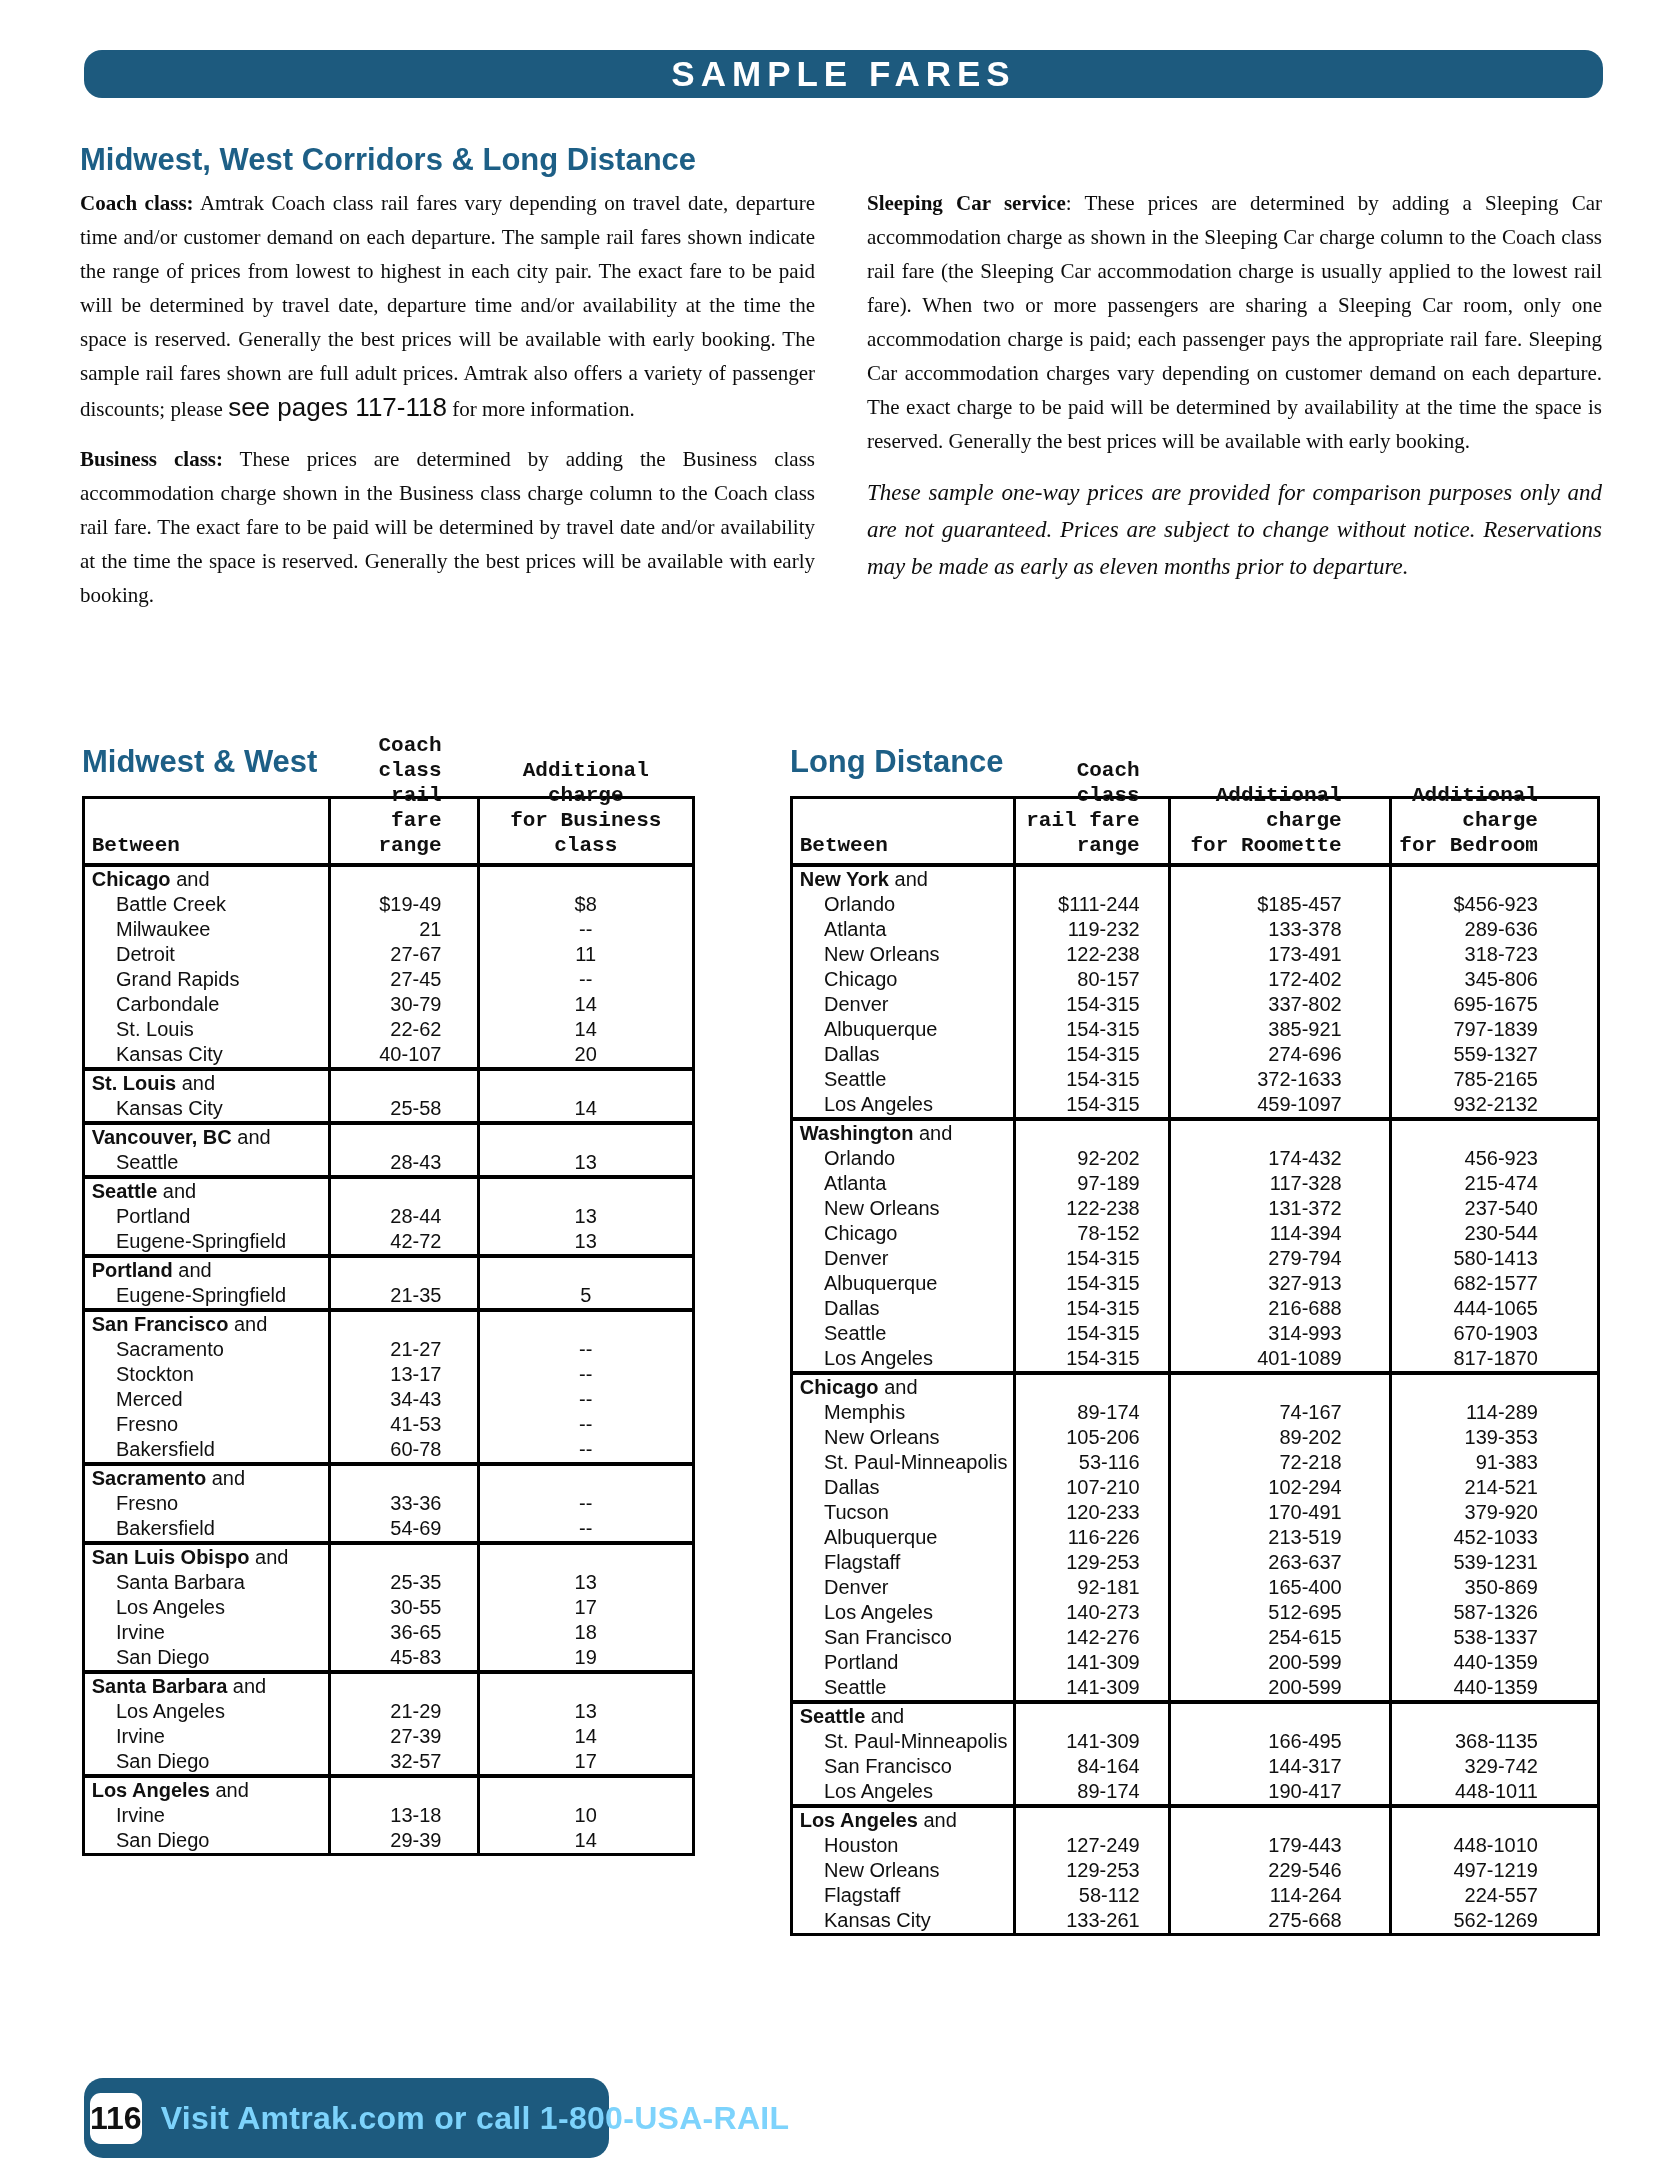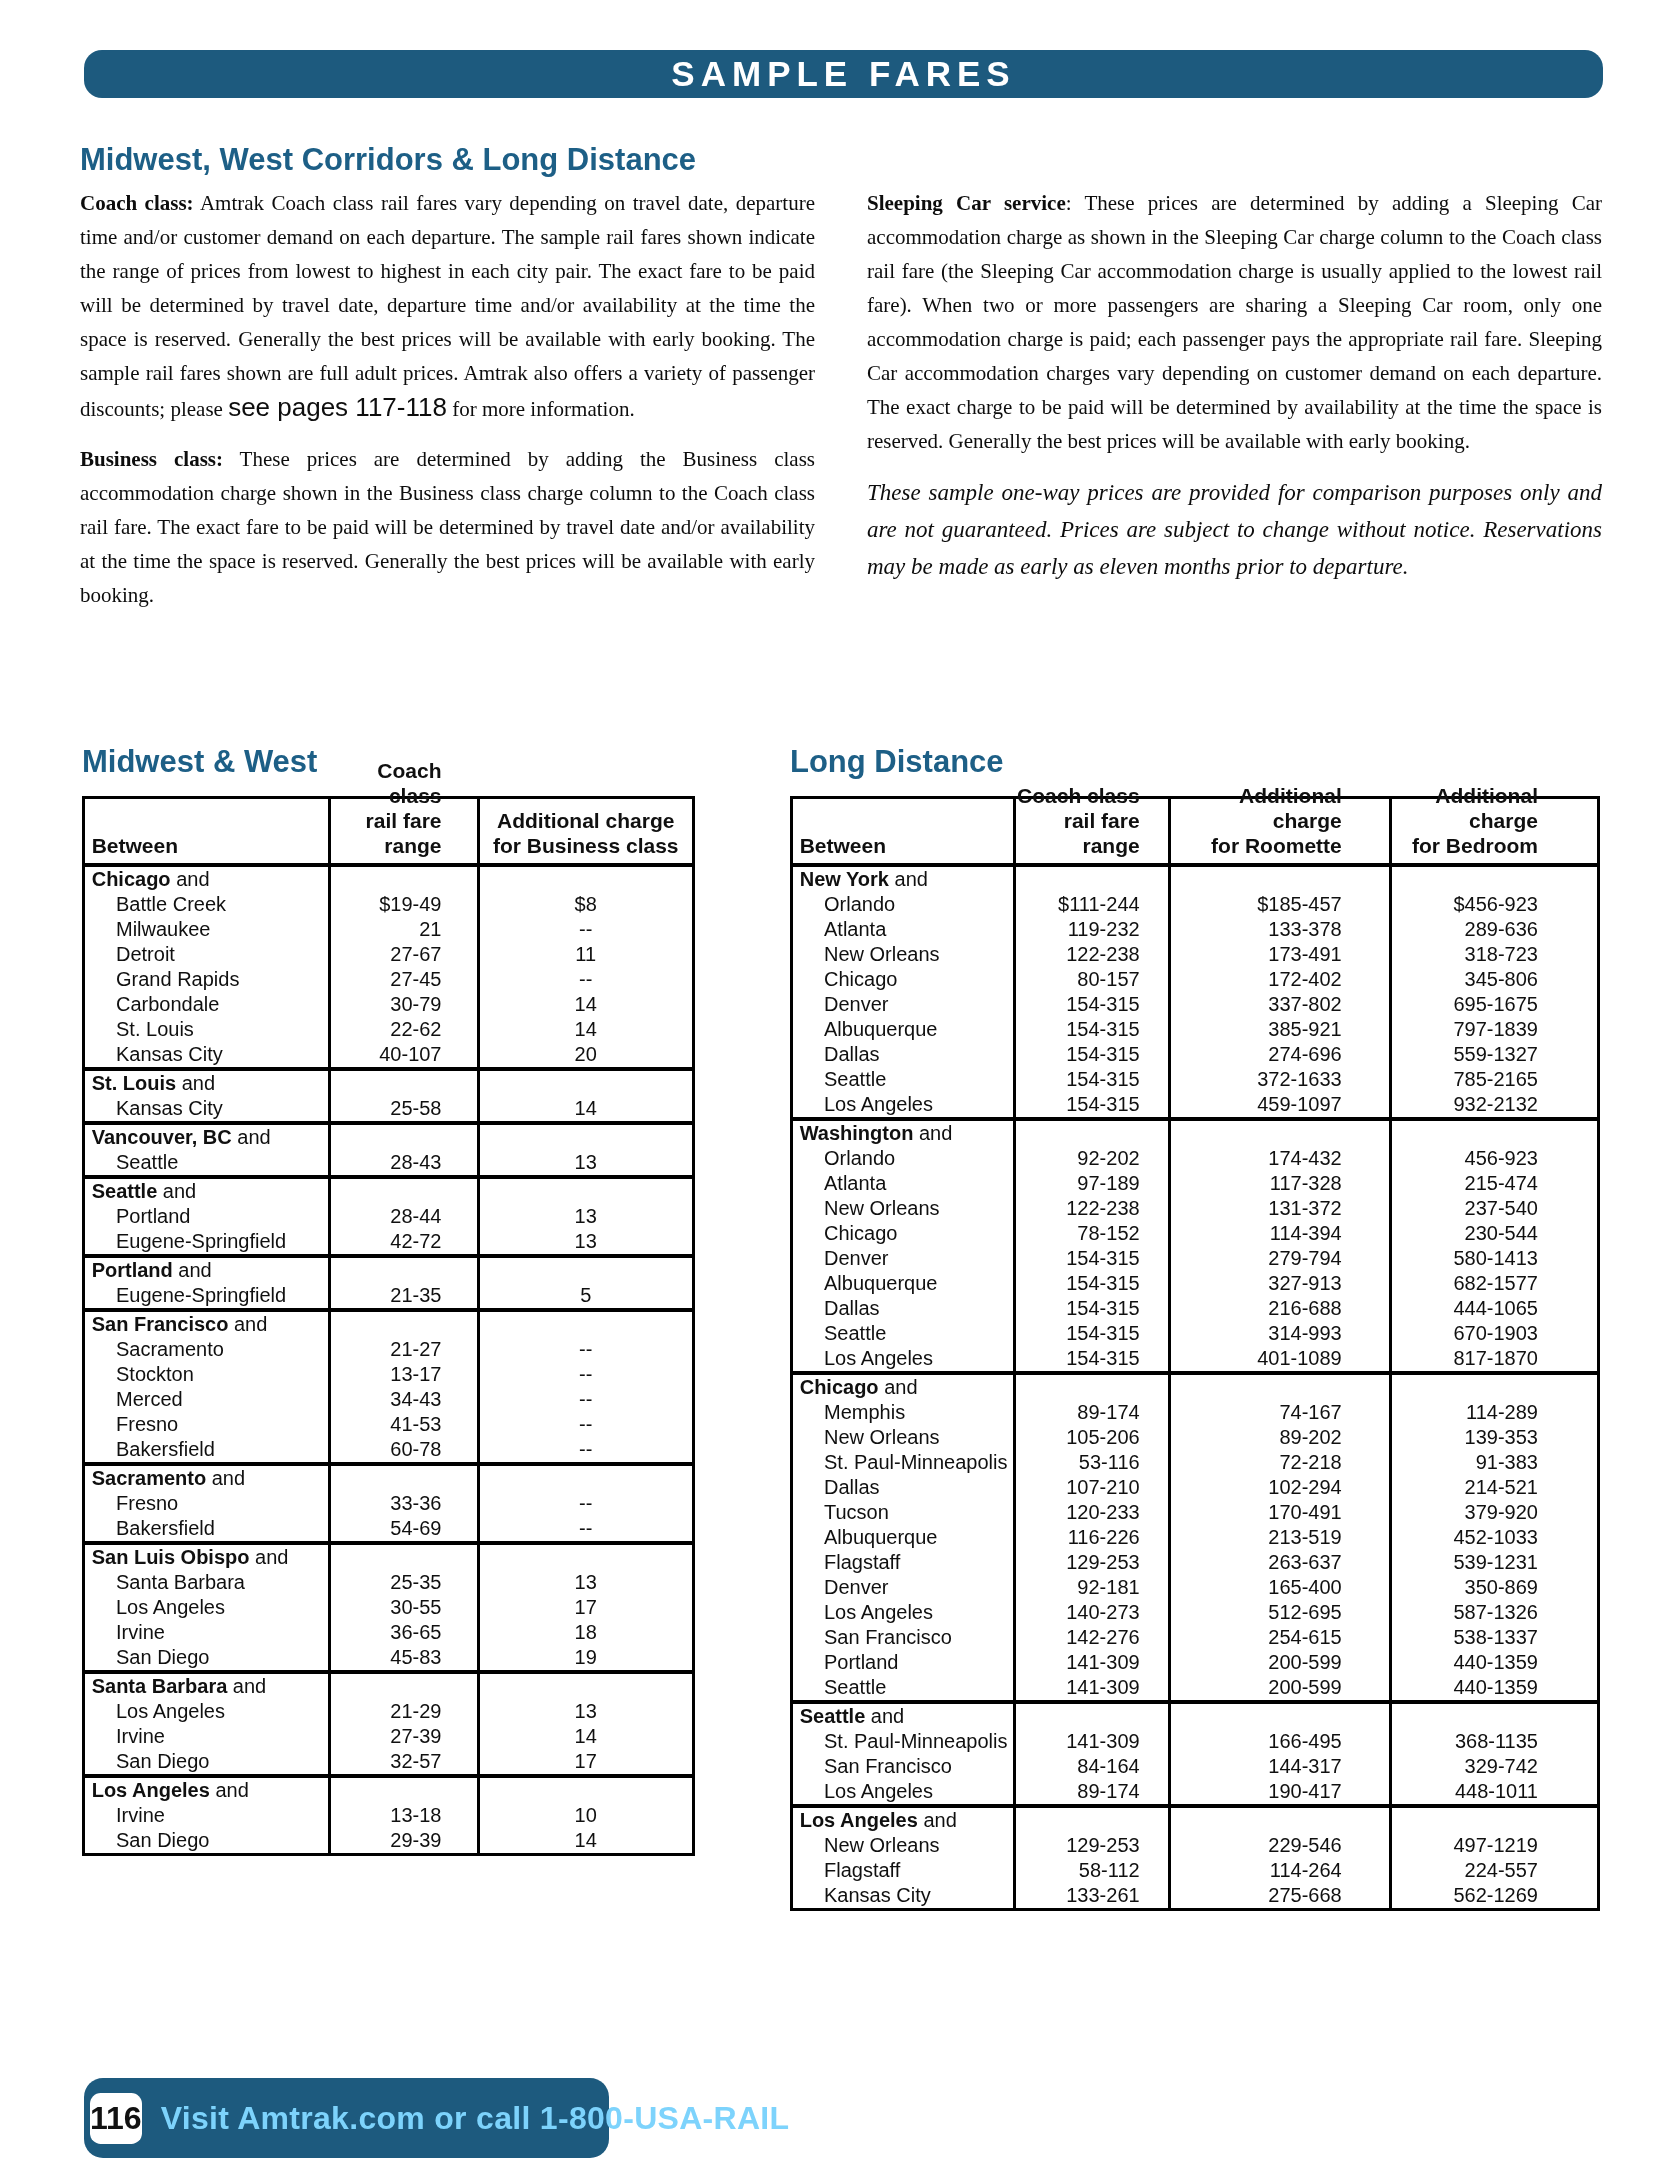--- a/index.html
+++ b/index.html
@@ -118,21 +118,21 @@
   .tsection.sep{border-top:4.7px solid #000;}
   .group-cell{padding-left:6.7px;}
   .group-name{font-weight:bold;}
   .name-cell{padding-left:31px;}
   
   .t1 .trow .cell:nth-child(2){text-align:right;padding-right:35px;}
   .t1 .trow .cell:nth-child(3){text-align:center;}
   .t2 .trow .cell:nth-child(2){text-align:right;padding-right:28px;}
   .t2 .trow .cell:nth-child(3){text-align:right;padding-right:47px;}
   .t2 .trow .cell:nth-child(4){text-align:right;padding-right:59px;}
-  .t1 .thead-row .cell, .t2 .thead-row .cell{padding-right:0;text-align:center;}
+  .t1 .thead-row .cell, .t2 .thead-row .cell{padding-right:0;text-align:center;font-family:Liberation Mono, monospace;}
   .t1 .thead-row .cell.hc-first, .t2 .thead-row .cell.hc-first{text-align:left;}
   
   .footer-bar{
     position:absolute;
     left:84px; top:2078px;
     width:525px; height:80px;
     background:var(--bar-blue);
     border-radius:19px;
     display:flex;
     align-items:center;
@@ -640,20 +640,26 @@
         </div>
       </div>
       <div class="tsection sep">
         <div class="trow">
           <div class="cell group-cell"><span class="group-name">Los Angeles</span> and</div>
           <div class="cell"></div>
           <div class="cell"></div>
           <div class="cell"></div>
         </div>
         <div class="trow">
+          <div class="cell name-cell">Houston</div>
+          <div class="cell">127-249</div>
+          <div class="cell">179-443</div>
+          <div class="cell">448-1010</div>
+        </div>
+        <div class="trow">
           <div class="cell name-cell">New Orleans</div>
           <div class="cell">129-253</div>
           <div class="cell">229-546</div>
           <div class="cell">497-1219</div>
         </div>
         <div class="trow">
           <div class="cell name-cell">Flagstaff</div>
           <div class="cell">58-112</div>
           <div class="cell">114-264</div>
           <div class="cell">224-557</div>

